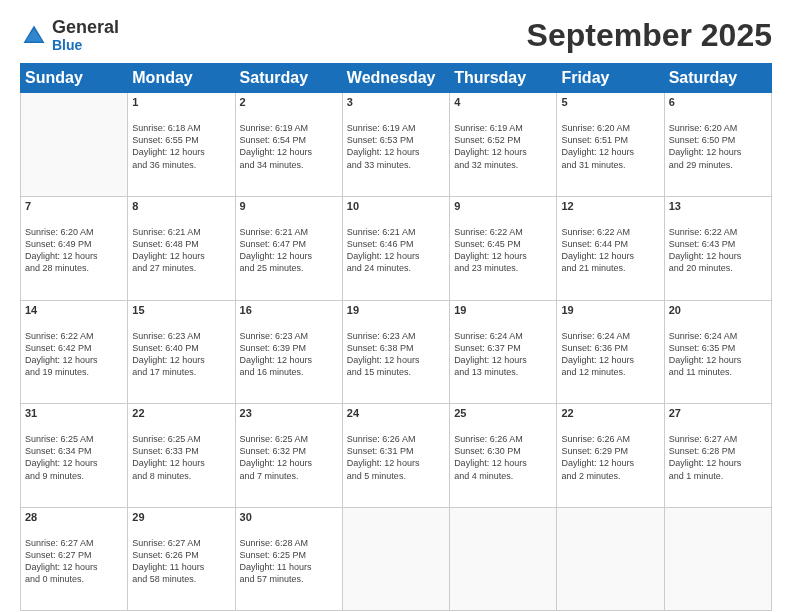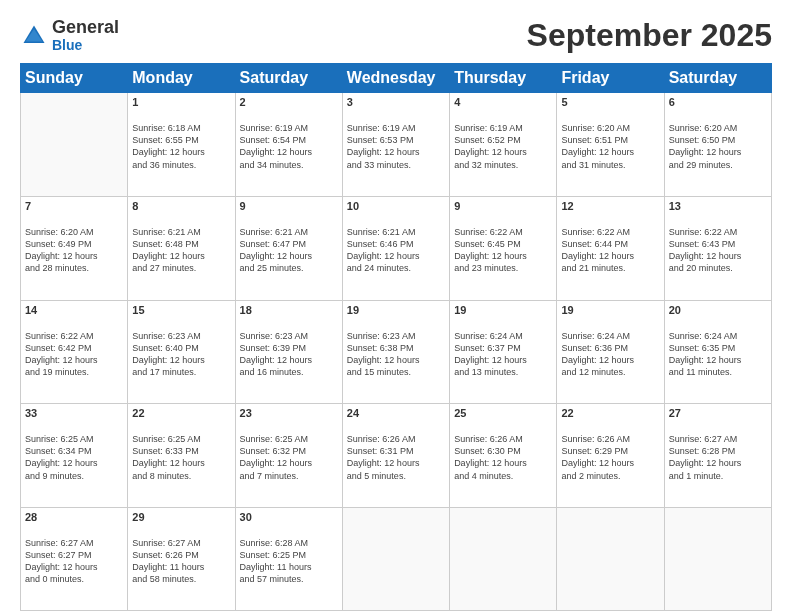--- a/index.html
+++ b/index.html
@@ -242,21 +242,21 @@
 and 19 minutes.</div>
           </td>
           <td>
             <span class="day-num">15</span>
             <div class="day-info" style="white-space: pre-line;">Sunrise: 6:23 AM
 Sunset: 6:40 PM
 Daylight: 12 hours
 and 17 minutes.</div>
           </td>
           <td>
-            <span class="day-num">18</span>
+            <span class="day-num">16</span>
             <div class="day-info" style="white-space: pre-line;">Sunrise: 6:23 AM
 Sunset: 6:39 PM
 Daylight: 12 hours
 and 16 minutes.</div>
           </td>
           <td>
             <span class="day-num">19</span>
             <div class="day-info" style="white-space: pre-line;">Sunrise: 6:23 AM
 Sunset: 6:38 PM
 Daylight: 12 hours
@@ -279,21 +279,21 @@
           <td>
             <span class="day-num">20</span>
             <div class="day-info" style="white-space: pre-line;">Sunrise: 6:24 AM
 Sunset: 6:35 PM
 Daylight: 12 hours
 and 11 minutes.</div>
           </td>
         </tr>
         <tr>
           <td>
-            <span class="day-num">33</span>
+            <span class="day-num">31</span>
             <div class="day-info" style="white-space: pre-line;">Sunrise: 6:25 AM
 Sunset: 6:34 PM
 Daylight: 12 hours
 and 9 minutes.</div>
           </td>
           <td>
             <span class="day-num">22</span>
             <div class="day-info" style="white-space: pre-line;">Sunrise: 6:25 AM
 Sunset: 6:33 PM
 Daylight: 12 hours

